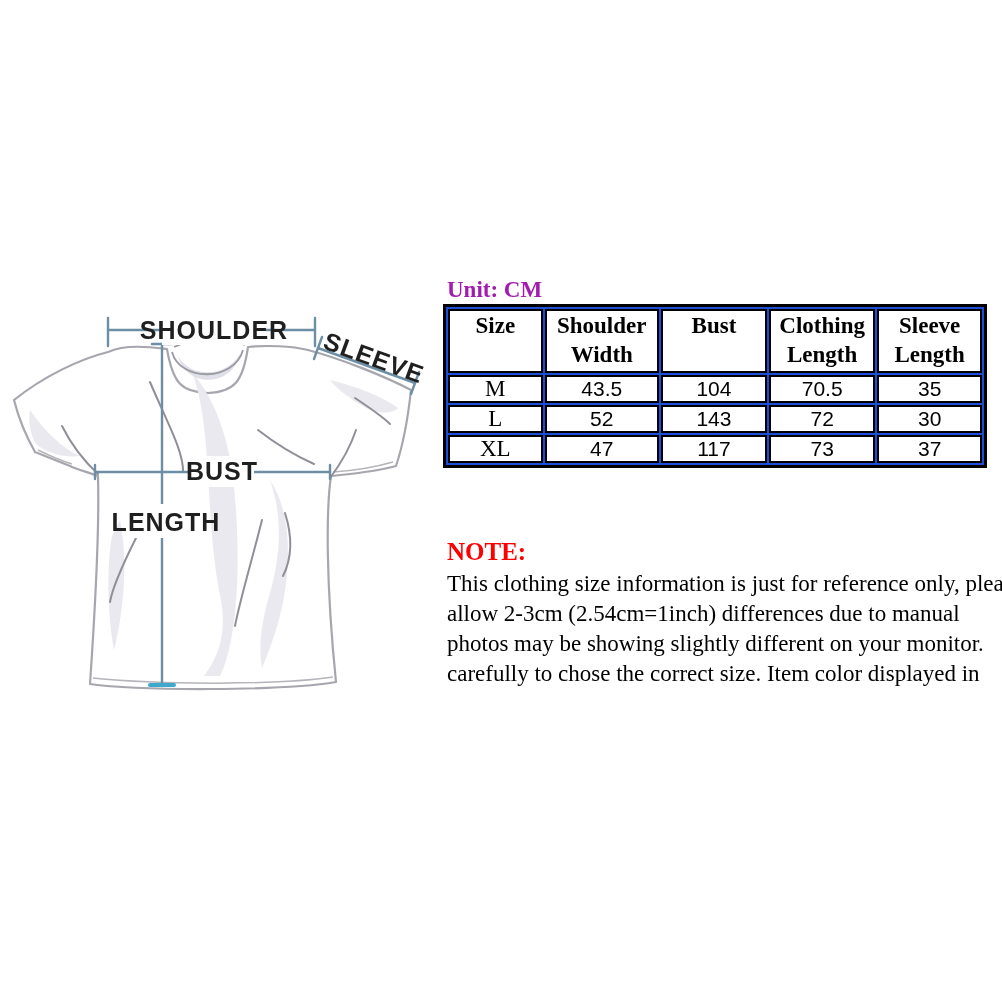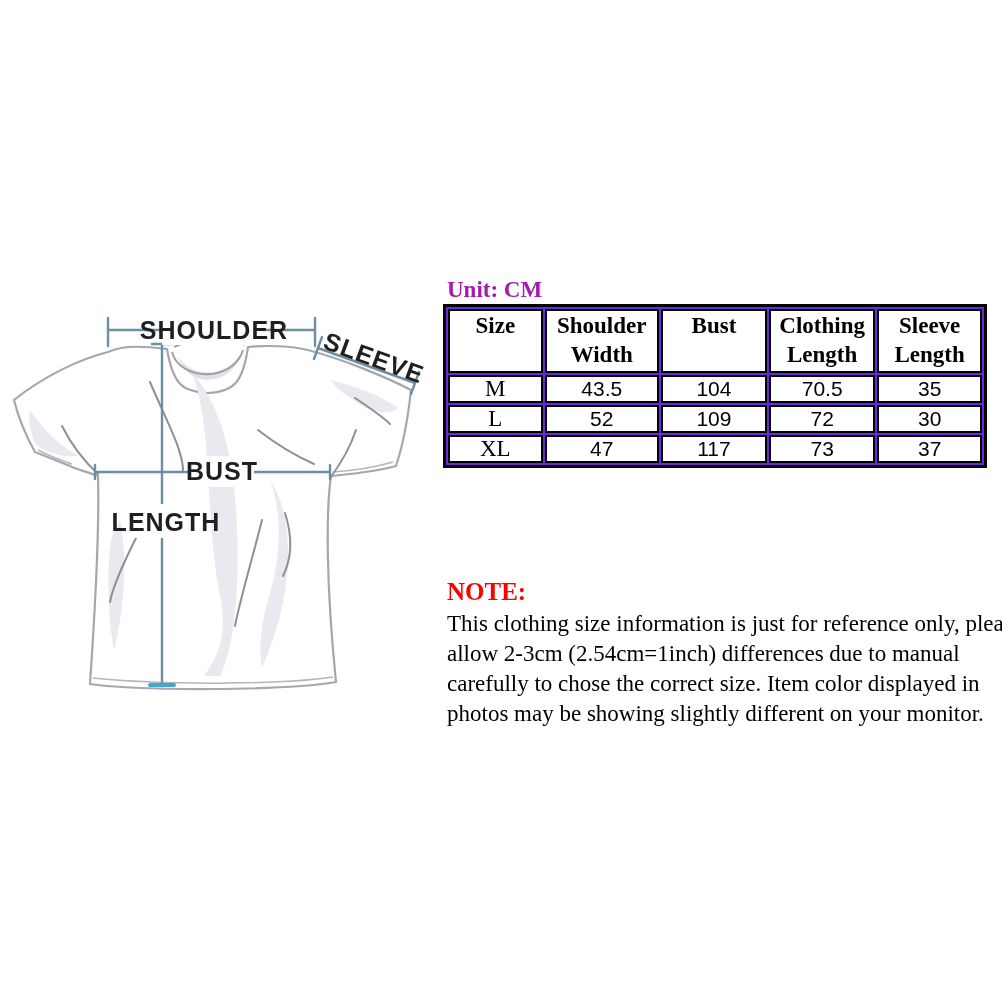--- a/index.html
+++ b/index.html
@@ -19,21 +19,21 @@
   
   .unit{
     position:absolute;left:447px;top:277px;
     font-family:"Liberation Serif", serif;font-weight:bold;font-size:23px;color:#a21caf;
   }
 
   
   table.size-table{
     position:absolute;left:443px;top:304px;width:544px;
     border-collapse:separate;border-spacing:2px;
-    border:3px solid #000;background:#6d28d9;table-layout:fixed;
+    border:3px solid #000;background:#1d4ed8;table-layout:fixed;
   }
   table.size-table td{
     border:2px solid #000;text-align:center;padding:0;background:#fff;overflow:hidden;
   }
   td.header-cell{
     height:60px;vertical-align:top;
     font-family:"Liberation Serif", serif;font-weight:bold;font-size:23px;line-height:29px;
     padding-top:1px;
   }
   td.size-cell{
@@ -42,21 +42,21 @@
   td.num-cell{
     height:24px;font-family:"Liberation Sans", sans-serif;font-size:21px;line-height:24px;
   }
   col.c-size{width:18.0%;}
   col.c-shoulder{width:21.7%;}
   col.c-bust{width:20.2%;}
   col.c-clothing{width:20.2%;}
   col.c-sleeve{width:19.9%;}
 
   
-  .note{position:absolute;left:447px;top:578px;width:548px;}
+  .note{position:absolute;left:447px;top:538px;width:548px;}
   .note-title{
     font-family:"Liberation Serif", serif;font-weight:bold;font-size:25px;color:#ff0000;
     margin-bottom:3px;
   }
   .note-line{
     font-family:"Liberation Serif", serif;font-size:23px;line-height:30px;color:#000;
     white-space:nowrap;
   }
 </style>
 </head>
@@ -164,37 +164,37 @@
         <tr>
           <td class="size-cell">M</td>
           <td class="num-cell">43.5</td>
           <td class="num-cell">104</td>
           <td class="num-cell">70.5</td>
           <td class="num-cell">35</td>
         </tr>
         <tr>
           <td class="size-cell">L</td>
           <td class="num-cell">52</td>
-          <td class="num-cell">109</td>
+          <td class="num-cell">143</td>
           <td class="num-cell">72</td>
           <td class="num-cell">30</td>
         </tr>
         <tr>
           <td class="size-cell">XL</td>
           <td class="num-cell">47</td>
           <td class="num-cell">117</td>
           <td class="num-cell">73</td>
           <td class="num-cell">37</td>
         </tr>
       </tbody>
   </table>
 
   <div class="note">
     <div class="note-title" id="note-title" style="color: rgb(255, 0, 0);">NOTE:</div>
     <div id="note-body">
         <div class="note-line">This clothing size information is just for reference only, please</div>
         <div class="note-line">allow 2-3cm (2.54cm=1inch) differences due to manual</div>
+        <div class="note-line">photos may be showing slightly different on your monitor.</div>
         <div class="note-line">carefully to chose the correct size. Item color displayed in</div>
-        <div class="note-line">photos may be showing slightly different on your monitor.</div>
       </div>
   </div>
 
 </div>
 
 </body></html>

